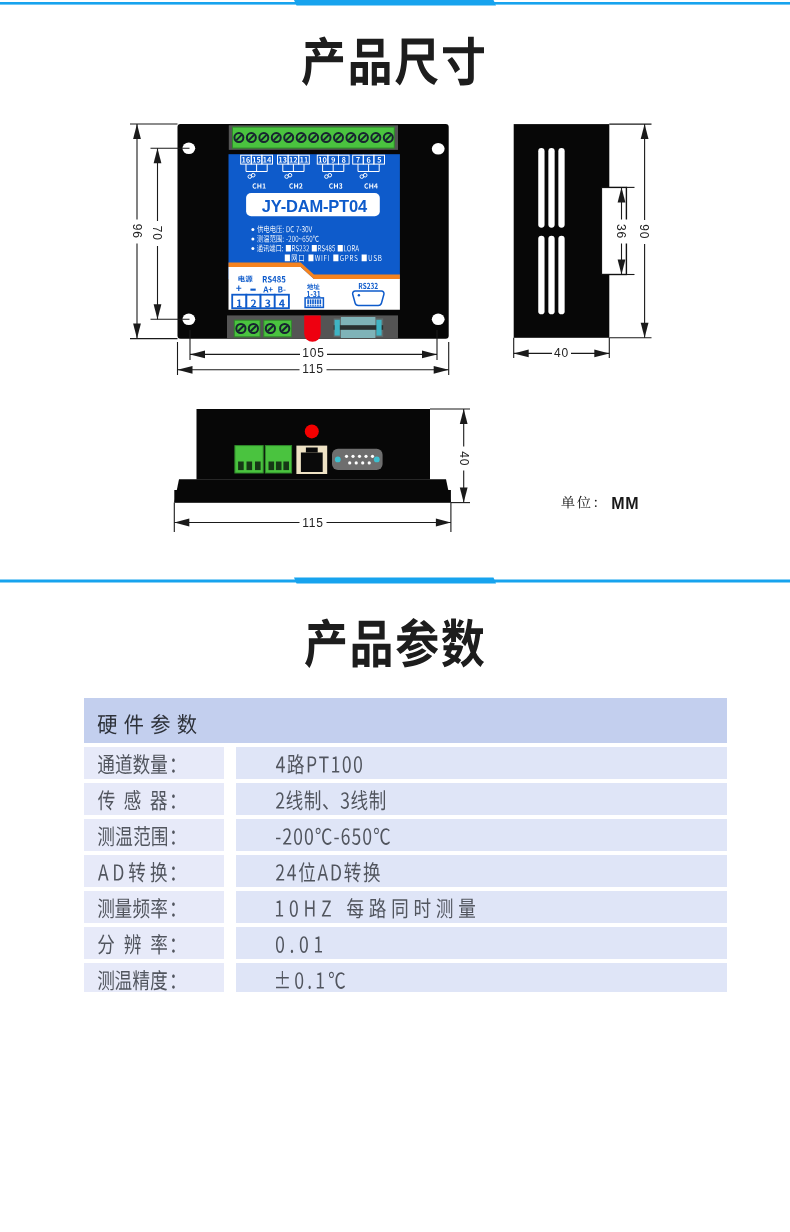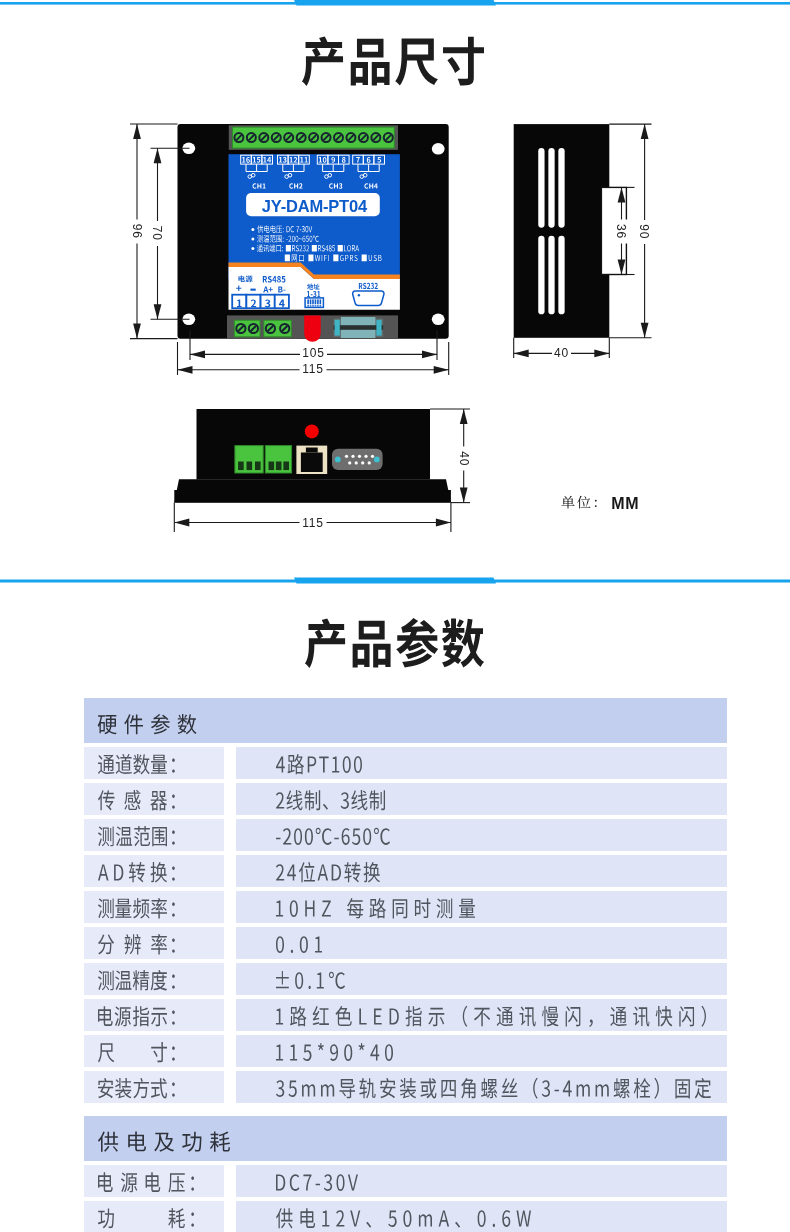--- a/index.html
+++ b/index.html
@@ -1,12 +1,12 @@
 <!DOCTYPE html>
-<html><head><meta charset="utf-8"><style>html,body{margin:0;padding:0;background:#fff}*{box-sizing:border-box}body{font-family:"Liberation Sans",sans-serif}#page{position:relative;width:790px;height:1232px;overflow:hidden;background:#fff}.cell{position:absolute}</style></head><body>
+<html><head><meta charset="utf-8"><style>html,body{margin:0;padding:0;background:#fff}*{box-sizing:border-box}body{font-family:"Liberation Sans",sans-serif}#page{position:relative;width:790px;height:992px;overflow:hidden;background:#fff}.cell{position:absolute}</style></head><body>
 <div id="page">
     <svg style="position:absolute;left:0px;top:0px" width="790" height="7" viewBox="0 0 790 7">
       <rect x="0" y="2" width="790" height="2.6" fill="#17a3ee"></rect>
       <polygon points="294,0 493.5,0 496,5.5 296.5,5.5" fill="#17a3ee"></polygon>
     </svg>
     <svg style="position:absolute;left:0px;top:577px" width="790" height="8" viewBox="0 577 790 8">
       <rect x="0" y="579.5" width="790" height="3" fill="#17a3ee"></rect>
       <polygon points="294,577.5 493.5,577.5 496,583.5 296.5,583.5" fill="#17a3ee"></polygon>
     </svg>
     <svg style="position:absolute;left:280px;top:30px" width="230" height="62" viewBox="280 30 230 62">

